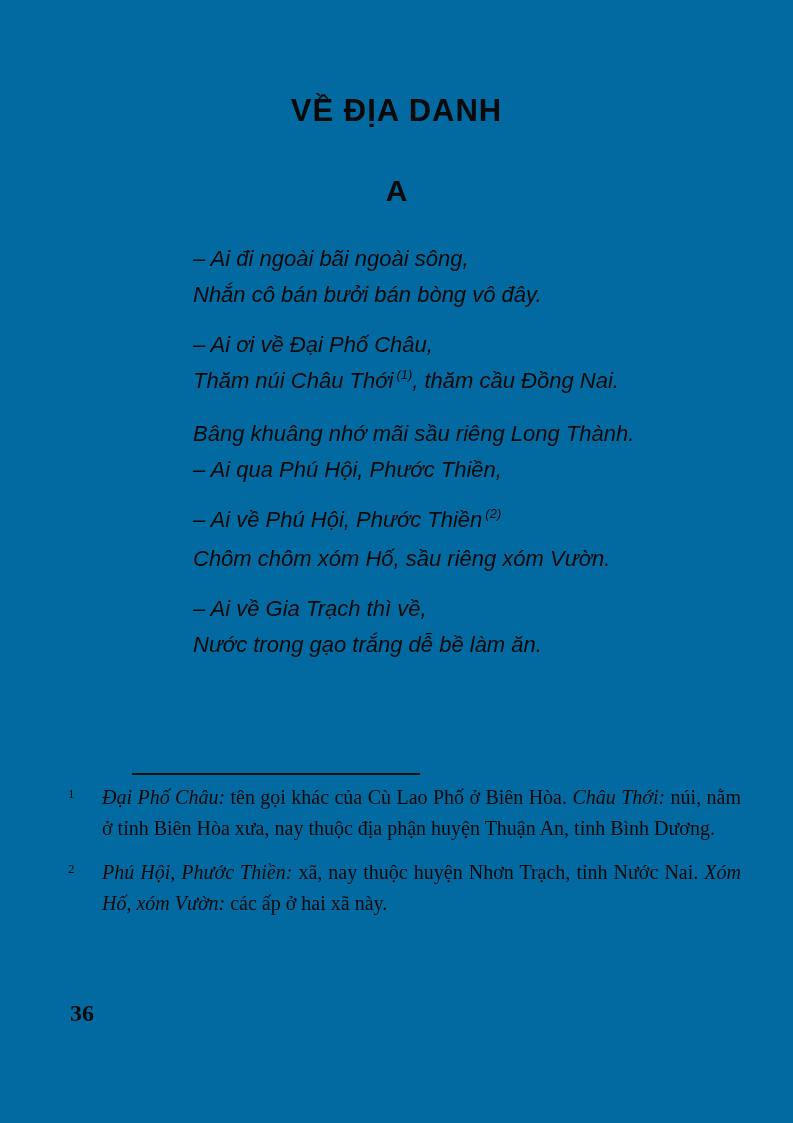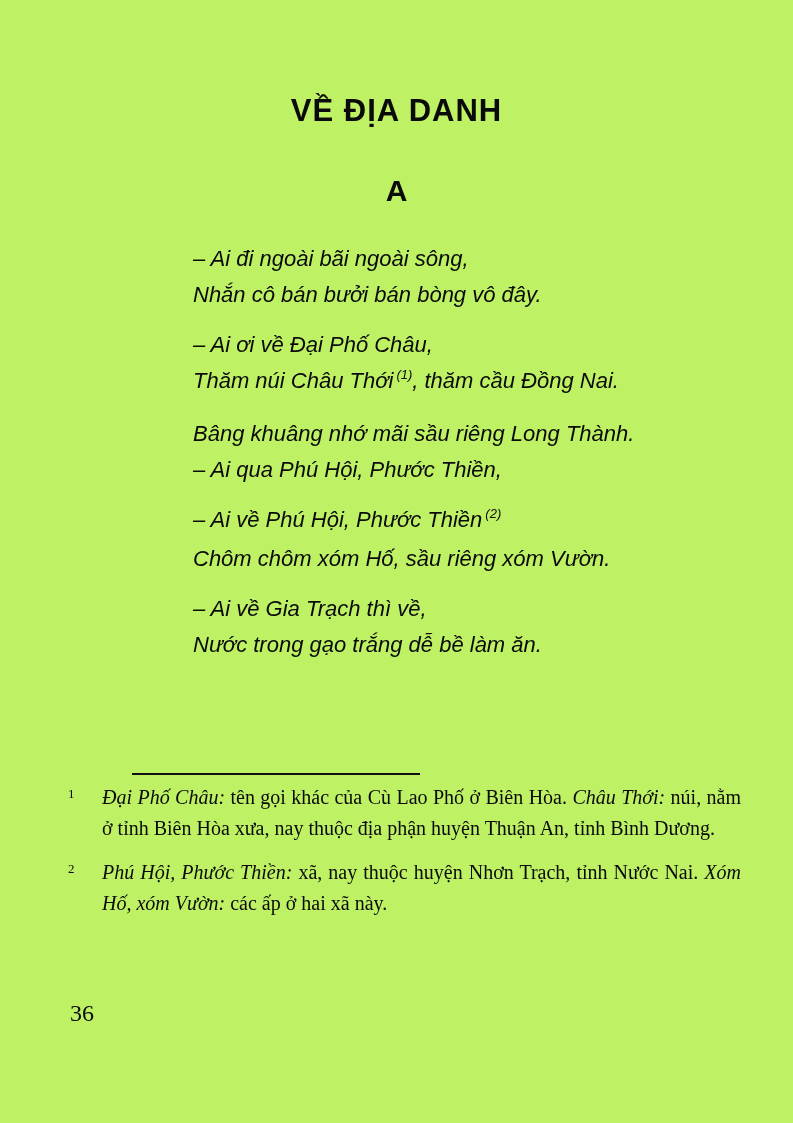--- a/index.html
+++ b/index.html
@@ -1,20 +1,20 @@
 <!DOCTYPE html>
 <html><head>
 <meta charset="utf-8">
 <style>
   html, body { margin: 0; padding: 0; background: #ffffff; }
   .page {
     position: relative;
     width: 793px;
     height: 1123px;
-    background: #bef264;
+    background: #0369a1;
     color: #0a0a0a;
     font-family: "Liberation Sans", sans-serif;
     overflow: hidden;
     box-sizing: border-box;
   }
   .title {
     padding-top: 92px;
     text-align: center;
     font-size: 31px;
     font-weight: bold;
@@ -69,21 +69,21 @@
     vertical-align: 6px;
   }
   .run-italic { font-style: italic; }
   .run-roman { font-style: normal; }
   .page-number {
     position: absolute;
     left: 70px;
     top: 1000px;
     font-family: "Liberation Serif", serif;
     font-size: 24px;
-    font-weight: normal;
+    font-weight: bold;
   }
 </style>
 </head>
 <body>
 
 <div class="page">
 
   <div class="title">VỀ ĐỊA DANH</div>
 
   <div class="section-letter">A</div>

